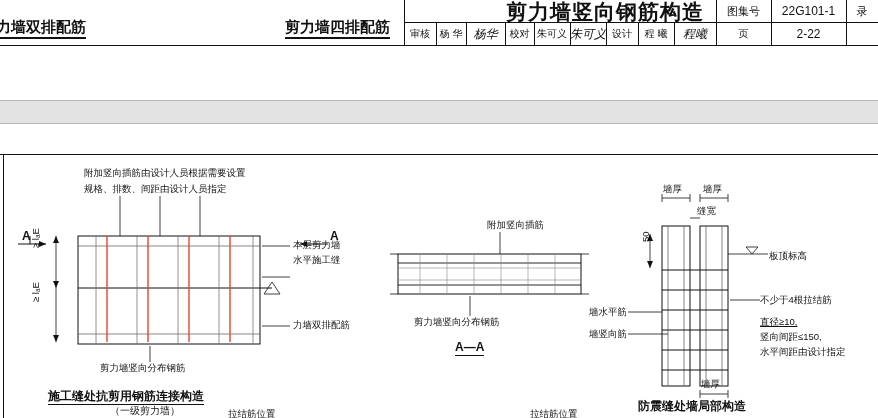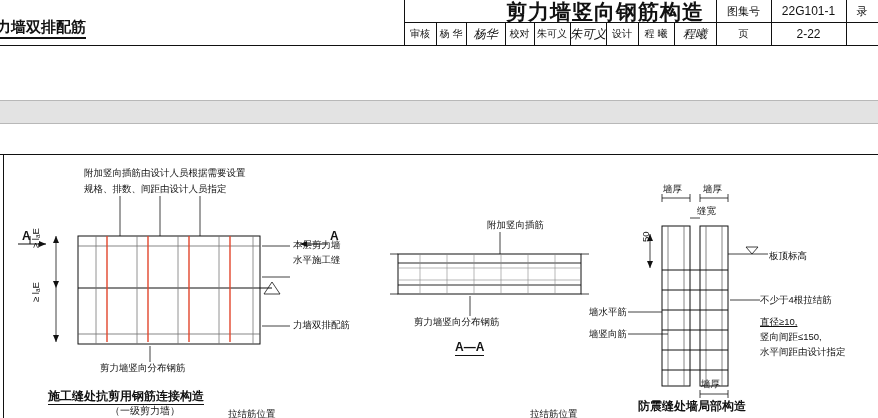--- a/index.html
+++ b/index.html
@@ -50,20 +50,21 @@
 </style>
 </head>
 <body>
 
 <div class="page">
 
   <div class="topband">
 
     <div class="tabs">
       <div class="tab" style="left:-4px;"><u>力墙双排配筋</u></div>
+      <div class="tab" style="left:285px;"><u>剪力墙四排配筋</u></div>
     </div>
 
     <div class="vline" style="left:404px;top:0;height:46px;"></div>
     <div class="vline" style="left:716px;top:0;height:46px;"></div>
     <div class="vline" style="left:771px;top:0;height:46px;"></div>
     <div class="vline" style="left:846px;top:0;height:46px;"></div>
     <div class="hline" style="left:404px;top:22px;width:474px;"></div>
     <div class="hline" style="left:0;top:45px;width:878px;"></div>
 
     <div class="maintitle">剪力墙竖向钢筋构造</div>

